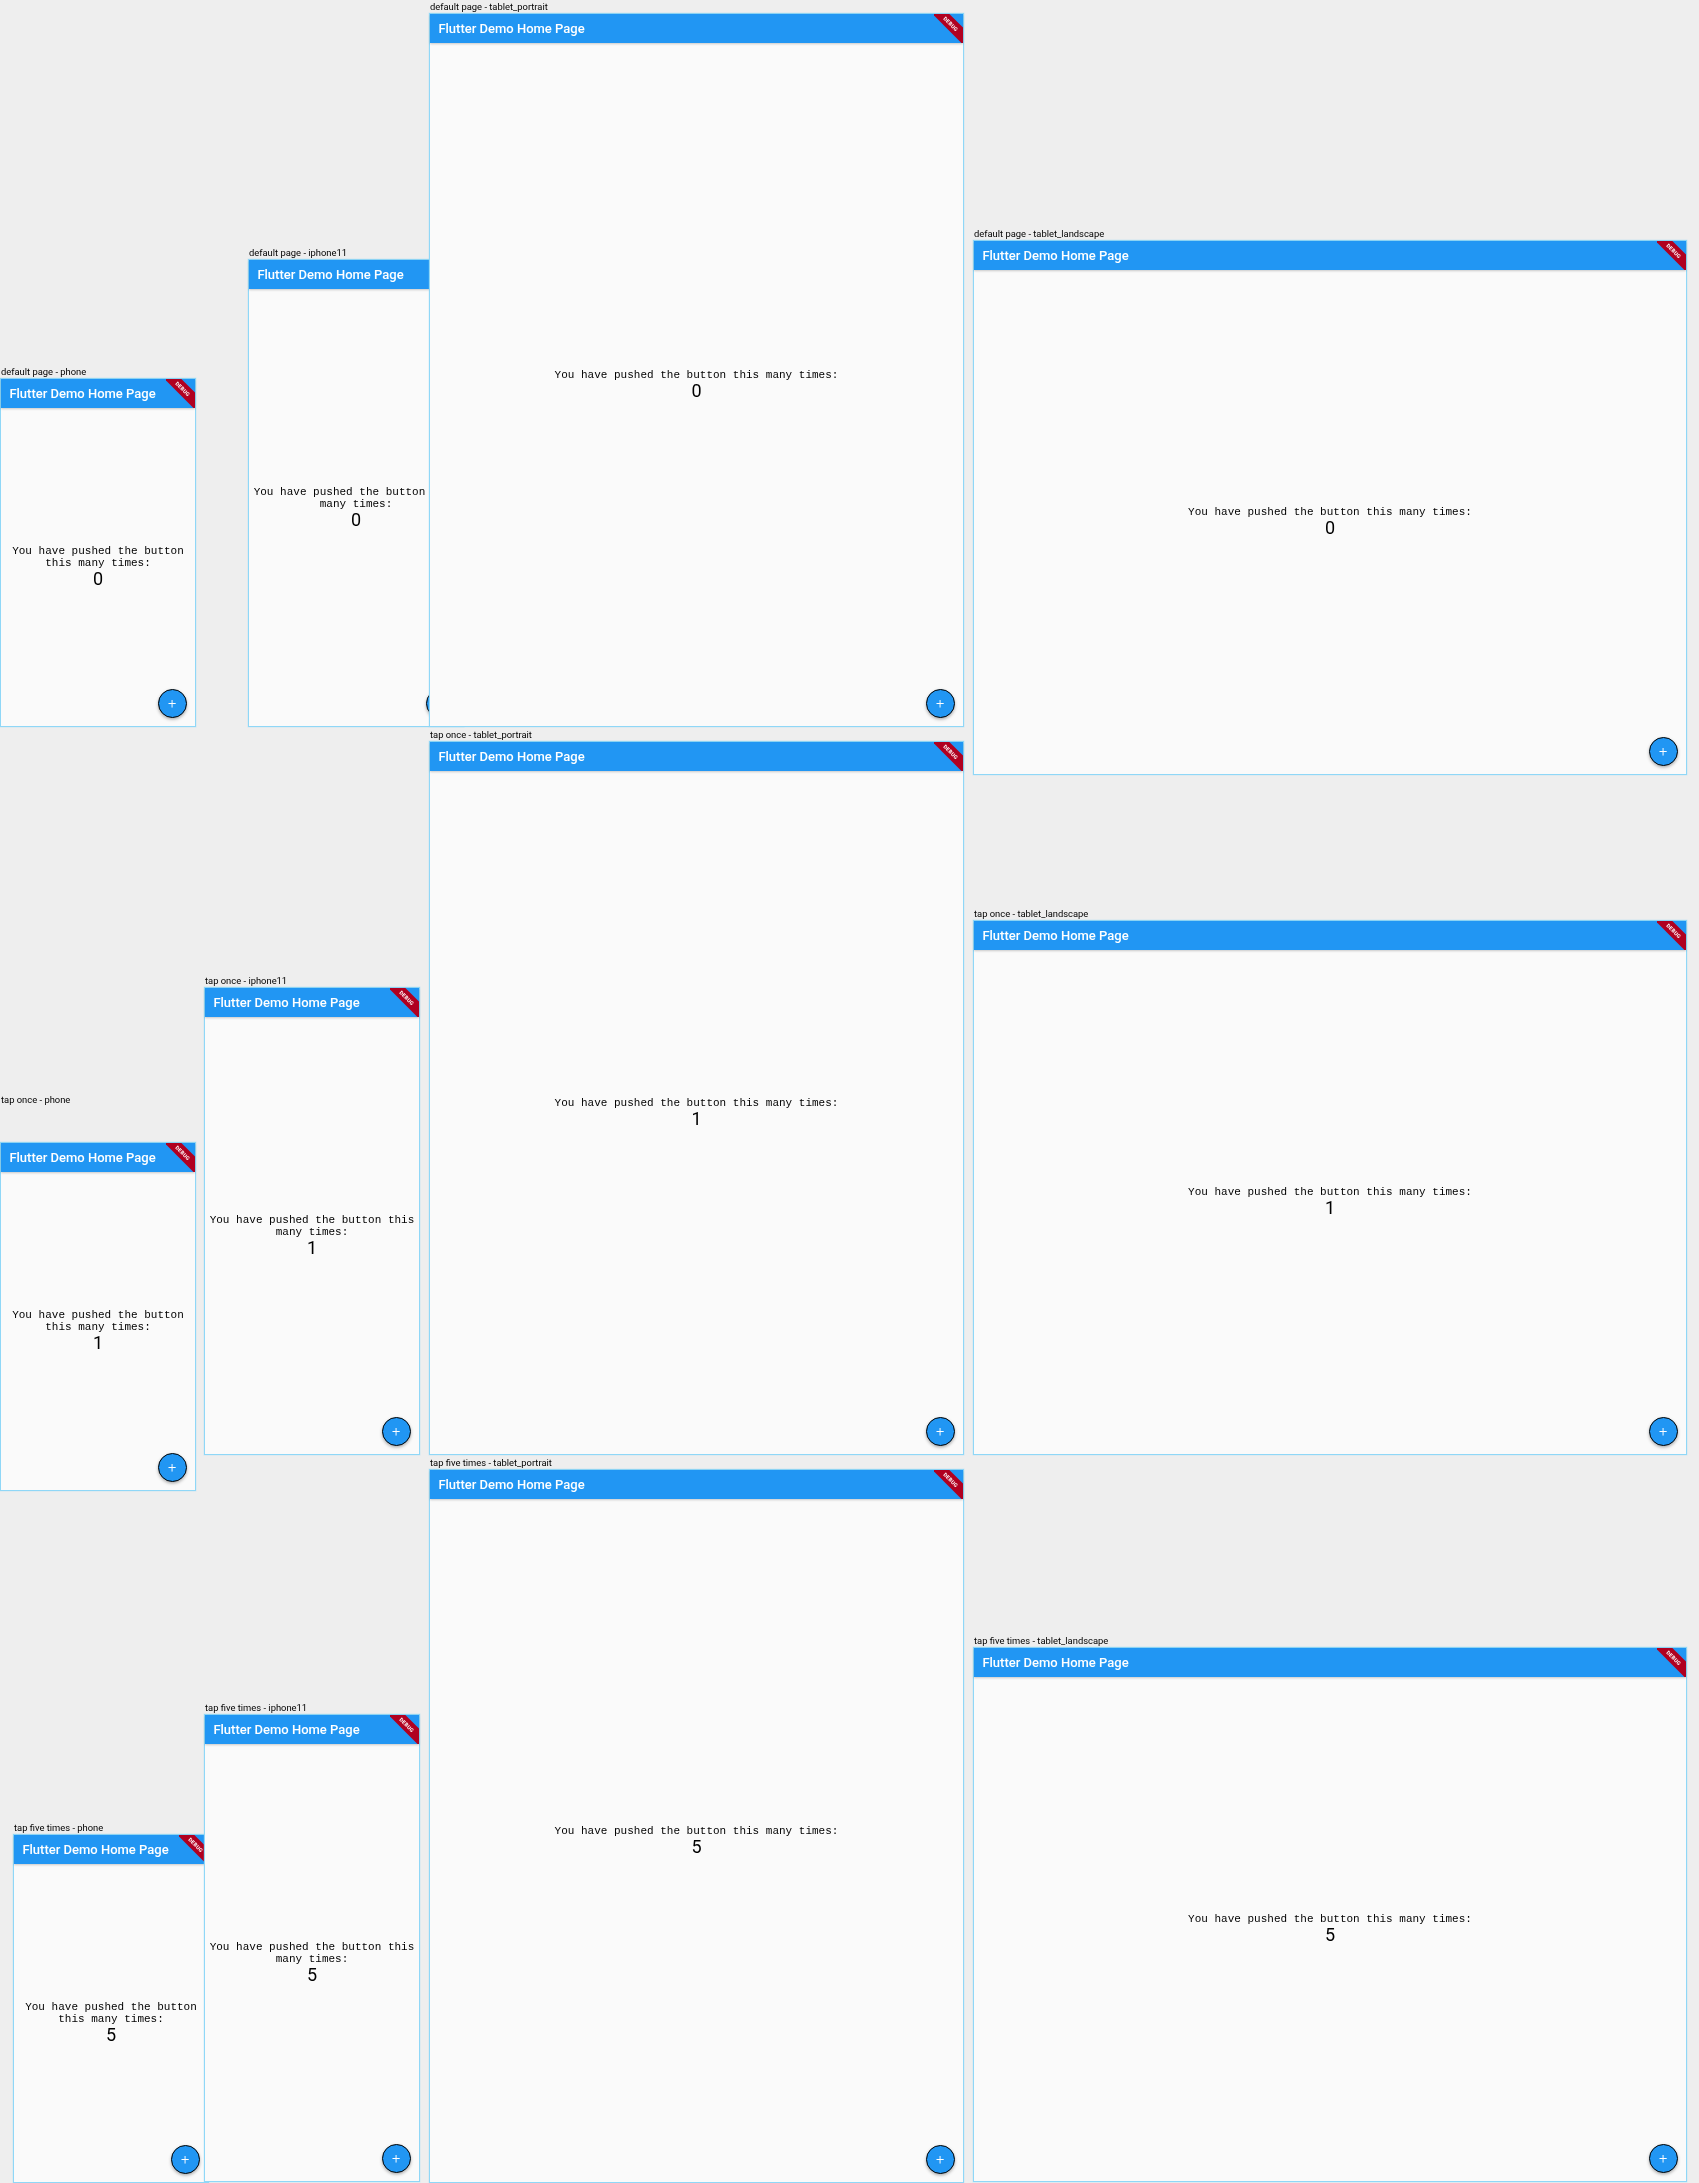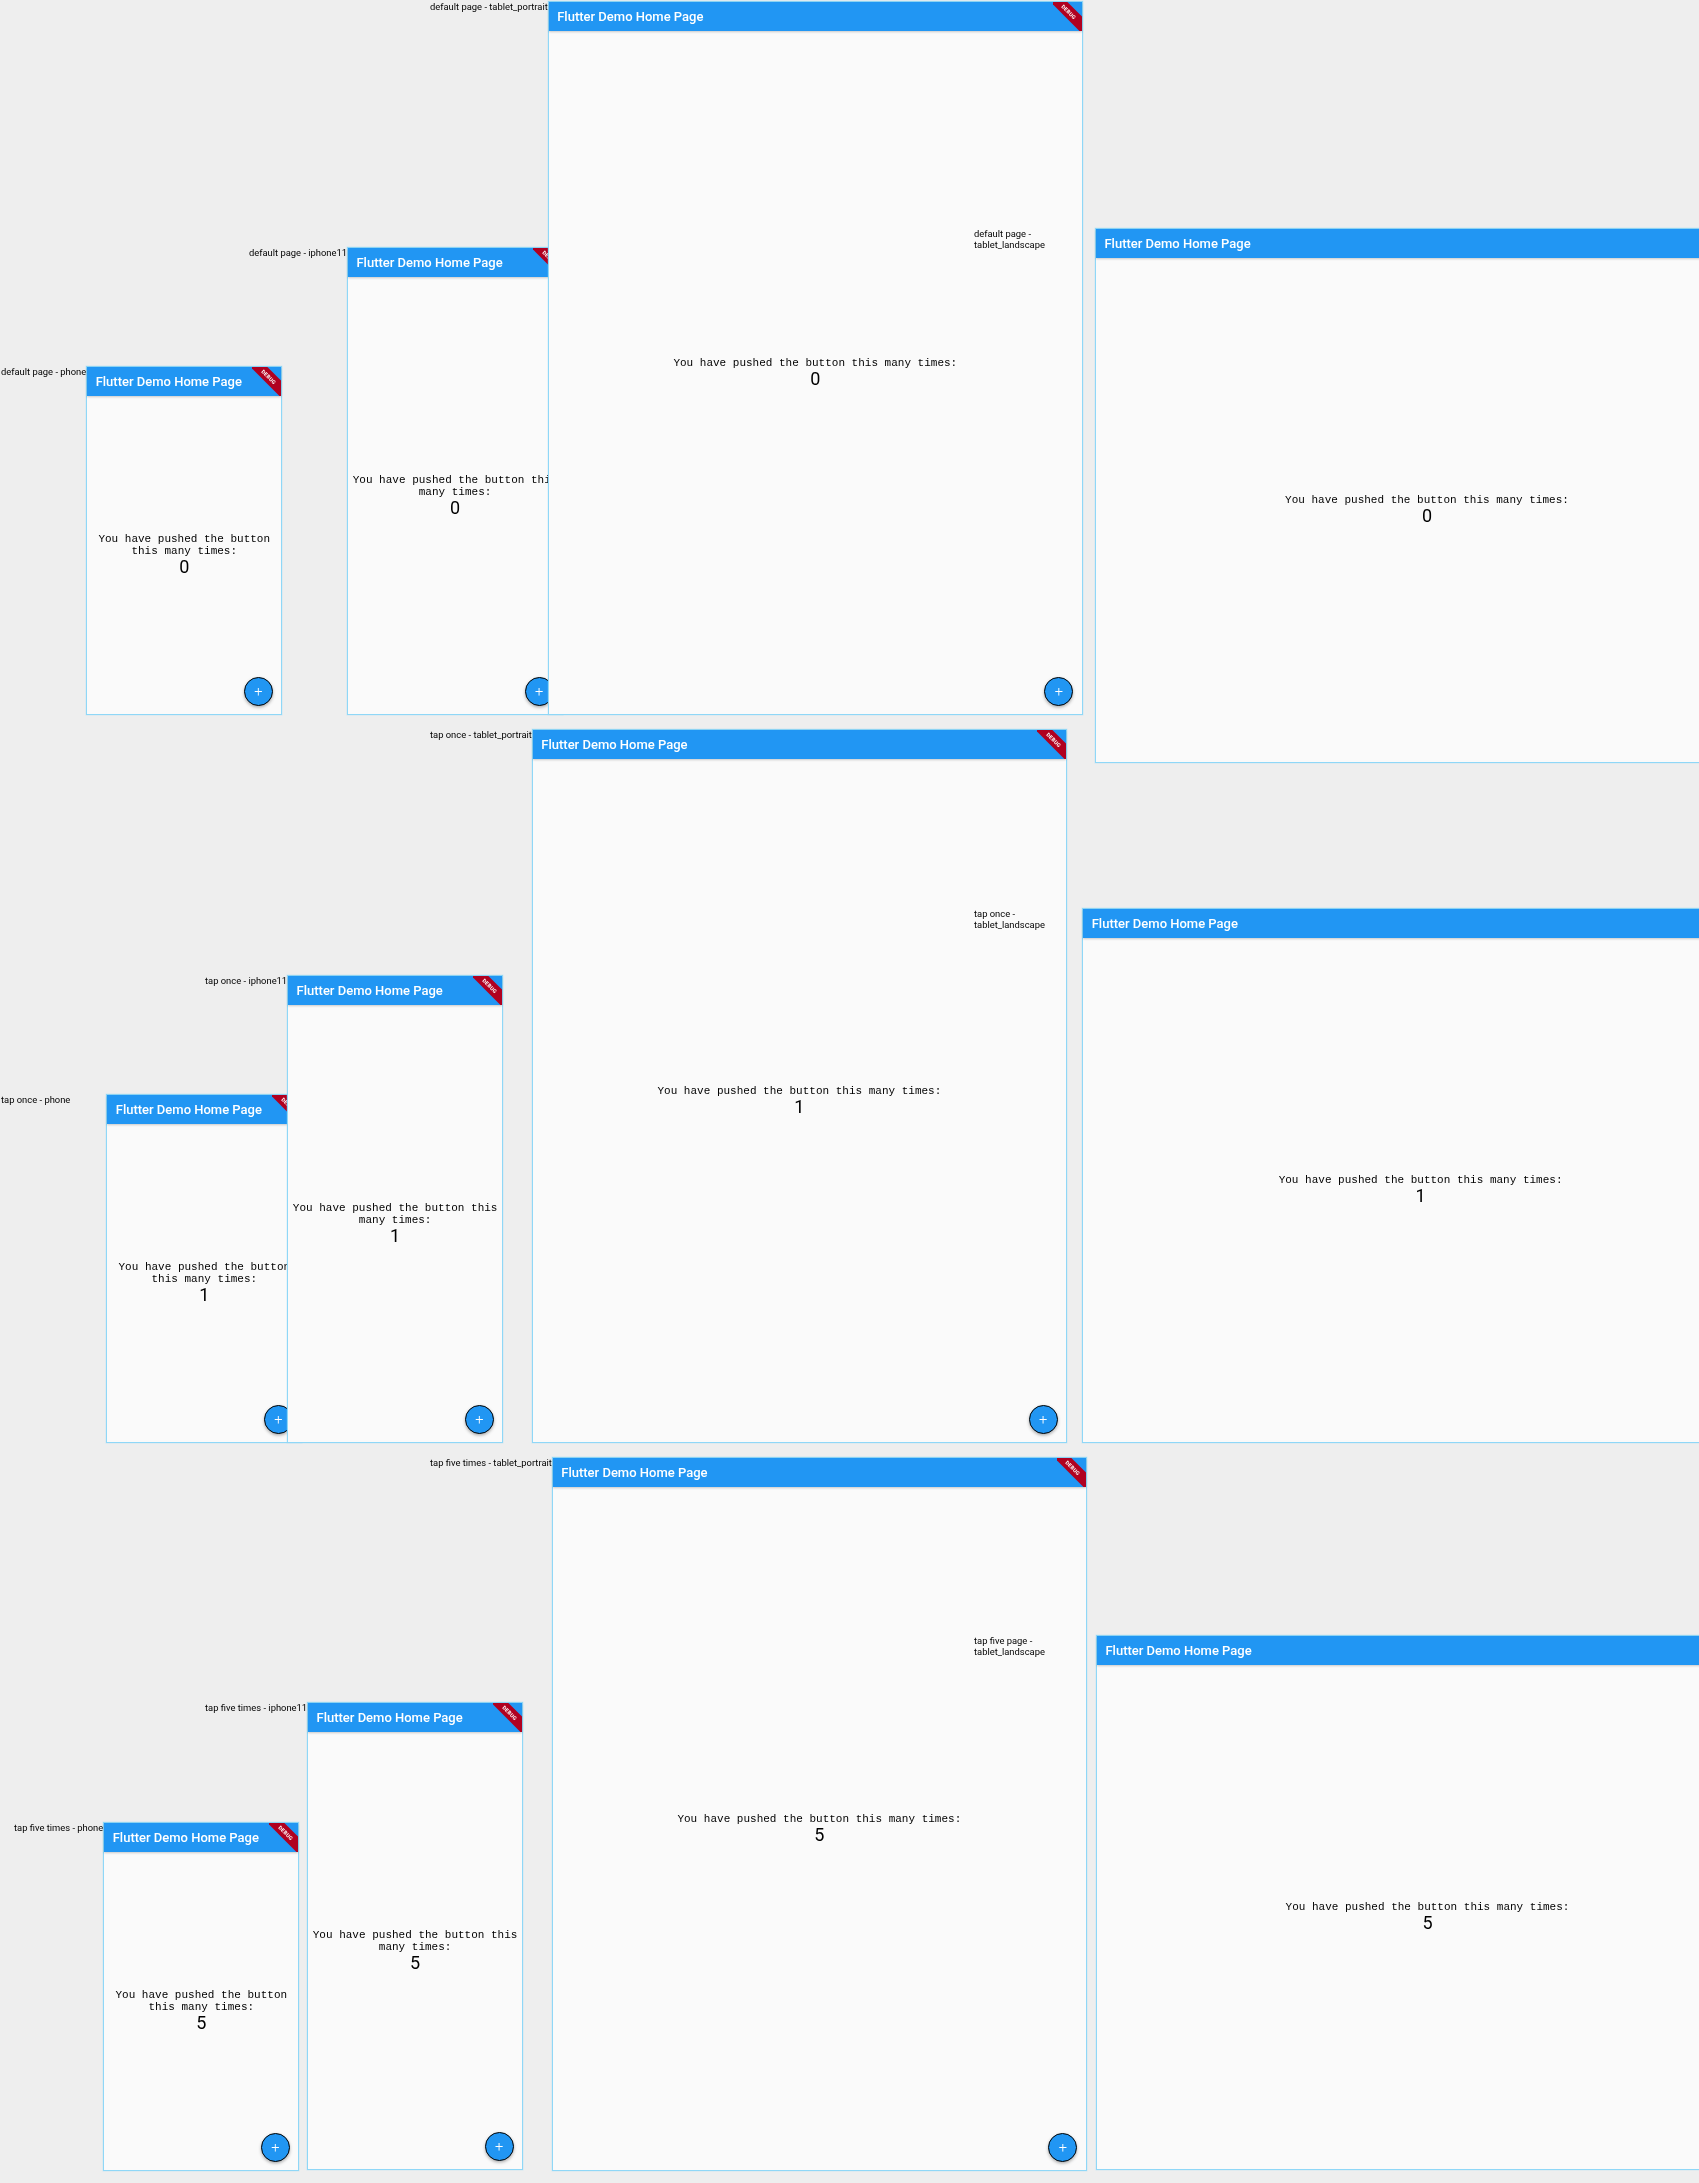--- a/index.html
+++ b/index.html
@@ -7,21 +7,21 @@
     background: #eeeeee;
     font-family: -apple-system, BlinkMacSystemFont, "Segoe UI", Roboto, Helvetica, Arial, sans-serif;
     width: 1700px;
     height: 2183px;
     position: relative;
     overflow: hidden;
   }
   .cell {
     position: absolute;
     display: flex;
-    flex-direction: row;
+    flex-direction: column;
     align-items: flex-start;
   }
   .caption {
     font-size: 9.4px;
     color: #000;
     margin-bottom: 1px;
     padding-left: 1px;
     font-weight: 400;
   }
   .device {
@@ -340,21 +340,21 @@
         <div class="body-area">
           <div class="pushed-text">You have pushed the button this many times:</div>
           <div class="count-text">5</div>
           <div class="fab">
             <span class="fab-plus">+</span>
           </div>
         </div>
       </div>
     </div>
     <div class="cell" style="left: 973px; top: 1635px;">
-      <div class="caption">tap five page - tablet_landscape</div>
+      <div class="caption">tap five times - tablet_landscape</div>
       <div class="device sz-tablet-landscape">
         <div class="appbar">
           <div class="appbar-title">Flutter Demo Home Page</div>
           <div class="debug-banner">
             <div class="debug-banner-inner">
               <span class="debug-banner-text">DEBUG</span>
             </div>
           </div>
         </div>
         <div class="body-area">

